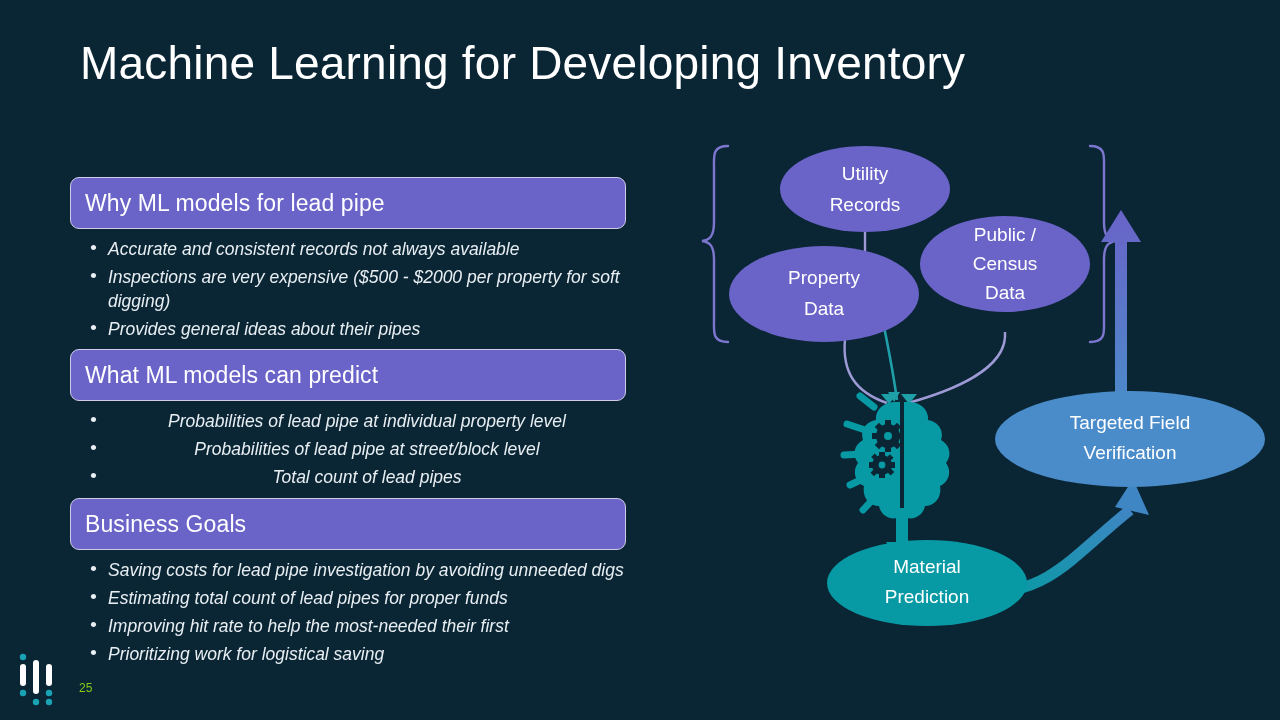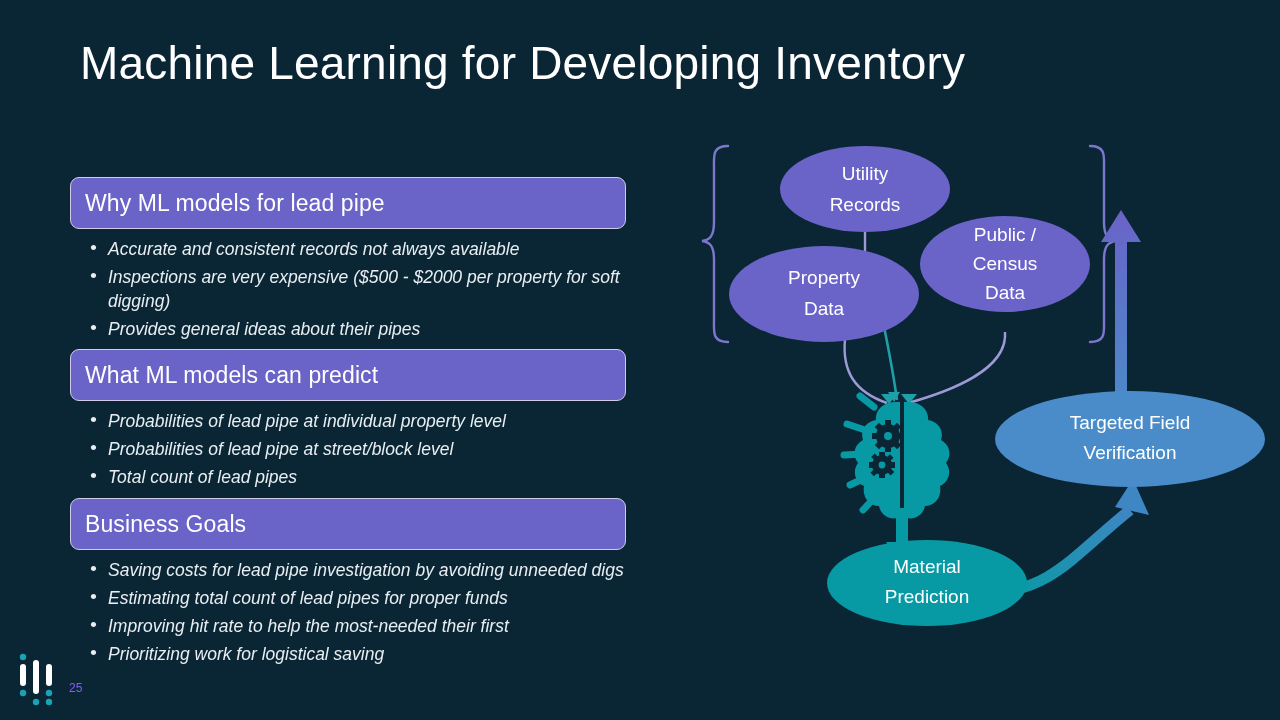--- a/index.html
+++ b/index.html
@@ -74,21 +74,21 @@
   }
   .bullet-item::before {
     content: "\2022";
     position: absolute;
     left: 20px;
     top: -1px;
     font-size: 19px;
     color: #e8eef2;
   }
   .sec-gap-1 { margin-bottom: 8px; }
-  .sec-gap-2 { margin-bottom: 9px; }
+  .sec-gap-2 { margin-bottom: 9px; text-align: center; }
 
   
   #diagram {
     position: absolute;
     left: 660px;
     top: 124px;
     width: 620px;
     height: 520px;
   }
   #diagram svg { display: block; }
@@ -96,23 +96,23 @@
     fill: #ffffff;
     font-family: "Liberation Sans", sans-serif;
     font-size: 19px;
     text-anchor: middle;
     dominant-baseline: middle;
   }
 
   
   #page-number {
     position: absolute;
-    left: 69px;
+    left: 79px;
     top: 681px;
-    color: #8b5cf6;
+    color: #84cc16;
     font-size: 12px;
   }
   #logo {
     position: absolute;
     left: 12px;
     top: 652px;
     width: 52px;
     height: 56px;
   }
 </style>

